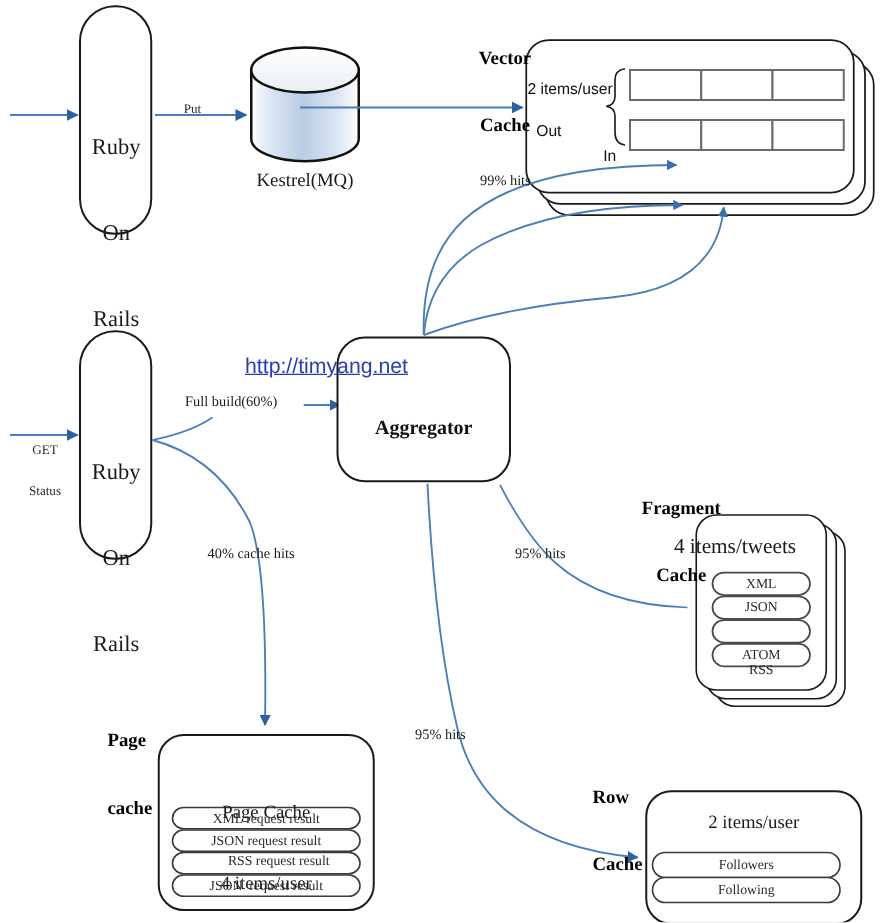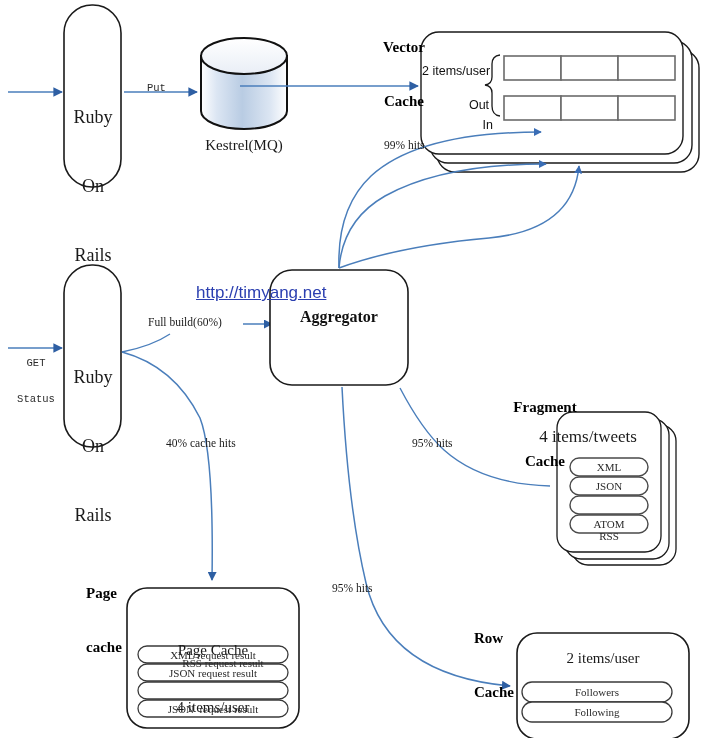--- a/index.html
+++ b/index.html
@@ -41,21 +41,21 @@
     font-size: 18px;
     line-height: 23px;
     color: #1a1a1a;
   }
   .edge-lbl {
     font-family: "Liberation Serif", serif;
     font-size: 11.5px;
     color: #1a1a1a;
   }
   .small-lbl {
-    font-family: Liberation Mono, monospace;
+    font-family: Liberation Serif, serif;
     font-size: 10.5px;
     color: #2b2b2b;
   }
   .sans-lbl {
     font-family: "Liberation Sans", sans-serif;
     font-size: 12.5px;
     color: #111111;
   }
   .pill-lbl {
     font-family: "Liberation Serif", serif;
@@ -185,42 +185,42 @@
 
   <div class="txt center" style="left:184px; top:137px; width:120px; font-family:'Liberation Serif',serif; font-size:15px; color:#1a1a1a;">Kestrel(MQ)</div>
 
   <div class="txt title-lbl center" style="left:368px; top:2px; width:72px;">
     <div>Vector</div>
     <div>Cache</div>
   </div>
 
   <div class="txt sans-lbl" style="left:422px; top:64px;">2 items/user</div>
   <div class="txt sans-lbl" style="left:455px; top:82px; width:38px; text-align:right;margin-top:36px;">In</div>
-  <div class="txt sans-lbl" style="left:460px; top:98px; width:38px; text-align:center;">Out</div>
+  <div class="txt sans-lbl" style="left:429px; top:98px; width:38px; text-align:left;">Out</div>
 
   <div class="txt edge-lbl" style="left:384px; top:139px;">99% hits</div>
 
   <div class="txt small-lbl center" style="left:8px; top:333px; width:56px;">
     <div>GET</div>
     <div>Status</div>
   </div>
 
   <div class="txt node-lbl center" style="left:62px; top:320px; width:62px;">
     <div>Ruby</div>
     <div>On</div>
     <div>Rails</div>
   </div>
 
   <div class="txt edge-lbl" style="left:148px; top:316px;">Full build(60%)</div>
 
   <div class="txt edge-lbl" style="left:166px; top:437px;">40% cache hits</div>
 
   <div class="txt watermark" style="left:196px; top:283px;">http://timyang.net</div>
 
-  <div class="txt aggregator-lbl center" style="left:270px; top:308px; width:138px;">Aggregator</div>
+  <div class="txt aggregator-lbl center" style="left:270px; top:334px; width:138px;">Aggregator</div>
 
   <div class="txt title-lbl center" style="left:495px; top:362px; width:100px;">
     <div>Fragment</div>
     <div>Cache</div>
   </div>
 
   <div class="txt edge-lbl" style="left:412px; top:437px;">95% hits</div>
 
   <div class="txt center" style="left:536px; top:427px; width:104px; font-family:'Liberation Serif',serif; font-size:17px; color:#1a1a1a;">4 items/tweets</div>
   <div class="txt pill-lbl center" style="left:570px; top:461px; width:78px;">XML</div>
@@ -232,21 +232,21 @@
     <div>Page</div>
     <div>cache</div>
   </div>
 
   <div class="txt center" style="left:127px; top:603px; width:172px; font-family:'Liberation Serif',serif; font-size:15px; line-height:19px; color:#1a1a1a;">
     <div>Page Cache</div>
     <div>4 items/user</div>
   </div>
   <div class="txt pill-lbl center" style="left:138px; top:649px; width:150px;">XML request result</div>
   <div class="txt pill-lbl center" style="left:138px; top:667px; width:150px;">JSON request result</div>
-  <div class="txt pill-lbl center" style="left:138px; top:657px; width:170px;">RSS request result</div>
+  <div class="txt pill-lbl center" style="left:138px; top:683px; width:170px;">RSS request result</div>
   <div class="txt pill-lbl center" style="left:138px; top:703px; width:150px;">JSON  request result</div>
 
   <div class="txt edge-lbl" style="left:332px; top:582px;">95% hits</div>
 
   <div class="txt title-lbl" style="left:474px; top:593px; width:80px;">
     <div>Row</div>
     <div>Cache</div>
   </div>
 
   <div class="txt center" style="left:517px; top:650px; width:172px; font-family:'Liberation Serif',serif; font-size:15px; color:#1a1a1a;">2 items/user</div>

